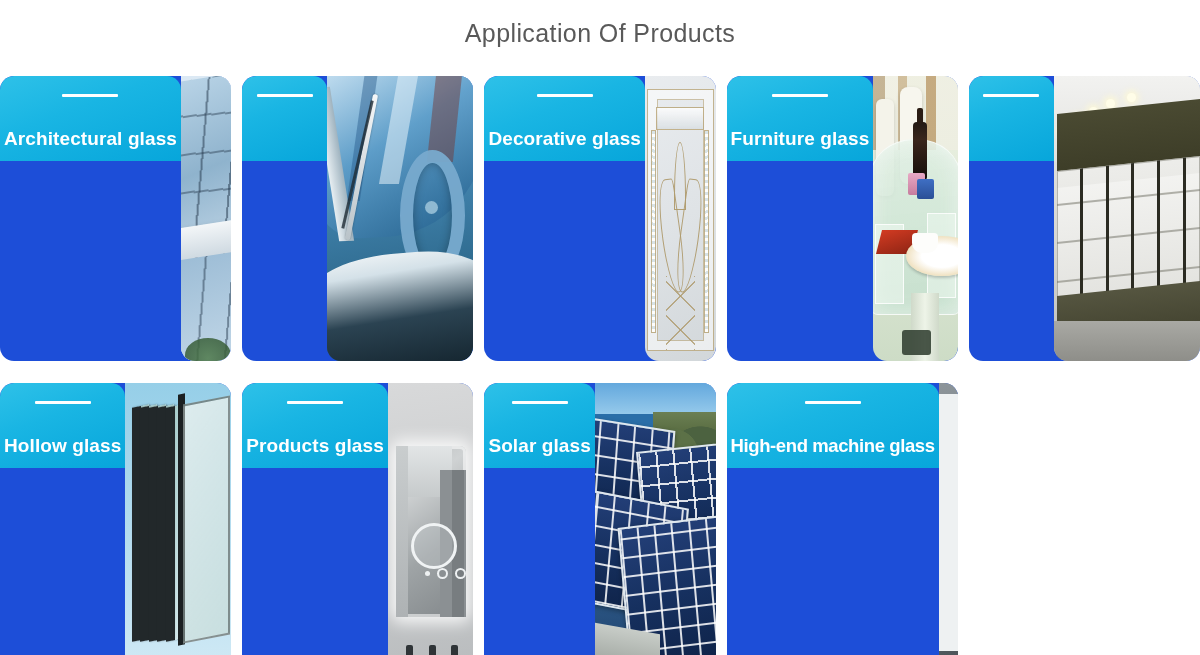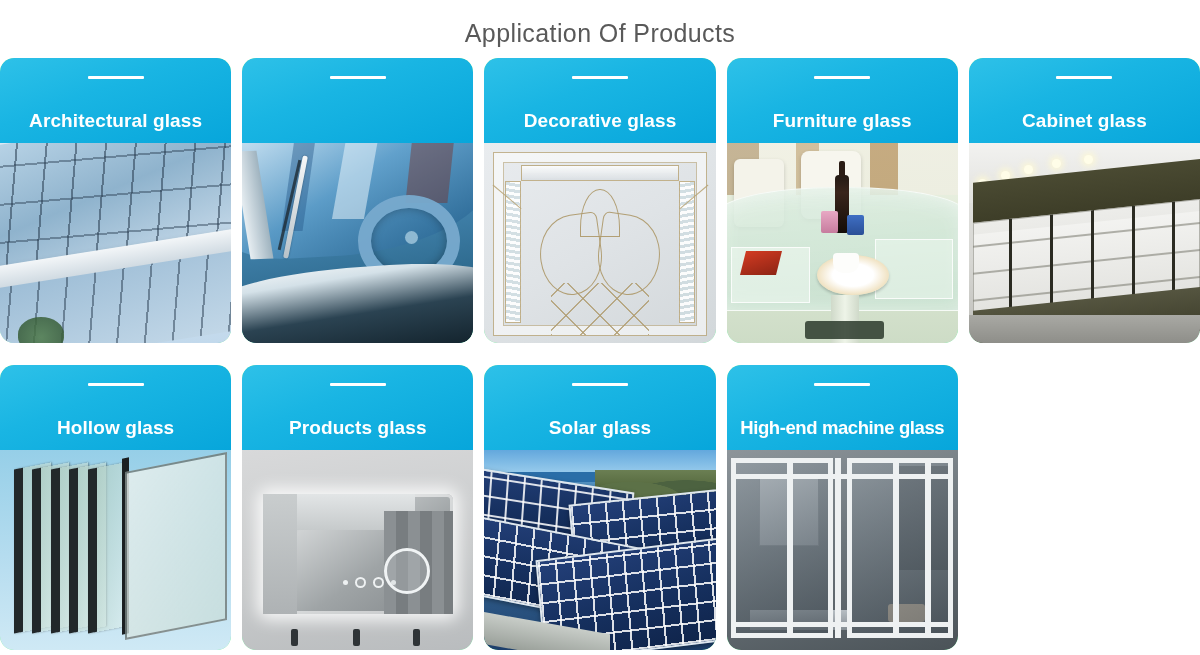--- a/index.html
+++ b/index.html
@@ -12,41 +12,40 @@
   .page { width: 1200px; height: 655px; position: relative; background:#fff; }
 
   .page-title {
     width: 100%;
     text-align: center;
     font-size: 25px;
     color: #595959;
     font-weight: 400;
     letter-spacing: .4px;
     padding-top: 18px;
-    height: 58px;
+    height: 76px;
     line-height: 30px;
   }
 
   .grid {
     display: grid;
     grid-template-columns: repeat(5, 1fr);
     grid-template-rows: 285px 285px;
     column-gap: 11px;
     row-gap: 22px;
     padding: 0 0 0 0;
     width: 1200px;
   }
 
   .card {
     position: relative;
     border-radius: 14px;
     overflow: hidden;
-    background: #86efac;
+    background: #1d4ed8;
     display: flex;
-    flex-direction: column;
   }
 
   .card-header {
     position: relative;
     height: 85px;
     flex: 0 0 85px;
     background: linear-gradient(160deg, #2ec1e8 0%, #19b5e3 40%, #07a6db 100%);
     border-top-left-radius: 14px;
     border-top-right-radius: 14px;
     display: flex;
@@ -459,21 +458,20 @@
             <div class="cupWhite"></div>
             <div class="pedestal"></div>
             <div class="base"></div>
         </div>
       </div>
     </div>
 
     <div class="card">
       <div class="card-header">
         <span class="header-rule"></span>
-        <span class="card-title">Cabinet glass</span>
       </div>
       <div class="card-photo">
         <div class="photo-inner ph-cab">
           <div class="ceil"></div>
           <div class="lamp" style="left:4%;  top:18%;"></div>
           <div class="lamp" style="left:14%; top:14%;"></div>
           <div class="lamp" style="left:24%; top:11%;"></div>
           <div class="lamp" style="left:36%; top:8%;"></div>
           <div class="lamp" style="left:50%; top:6%;"></div>
           <div class="lamp" style="left:9%;  top:24%;"></div>

